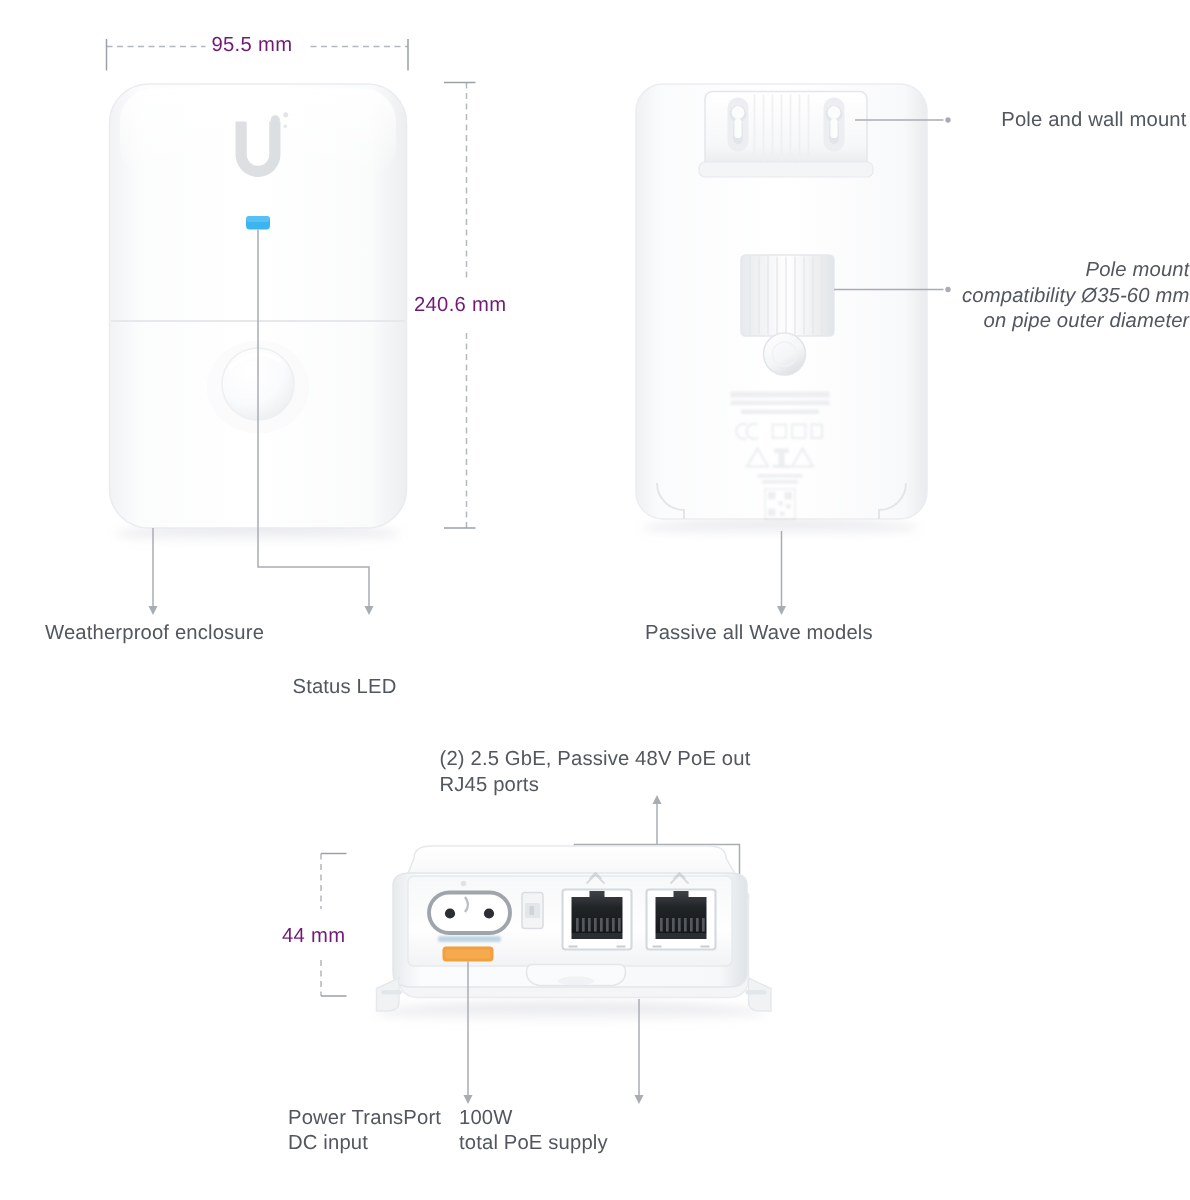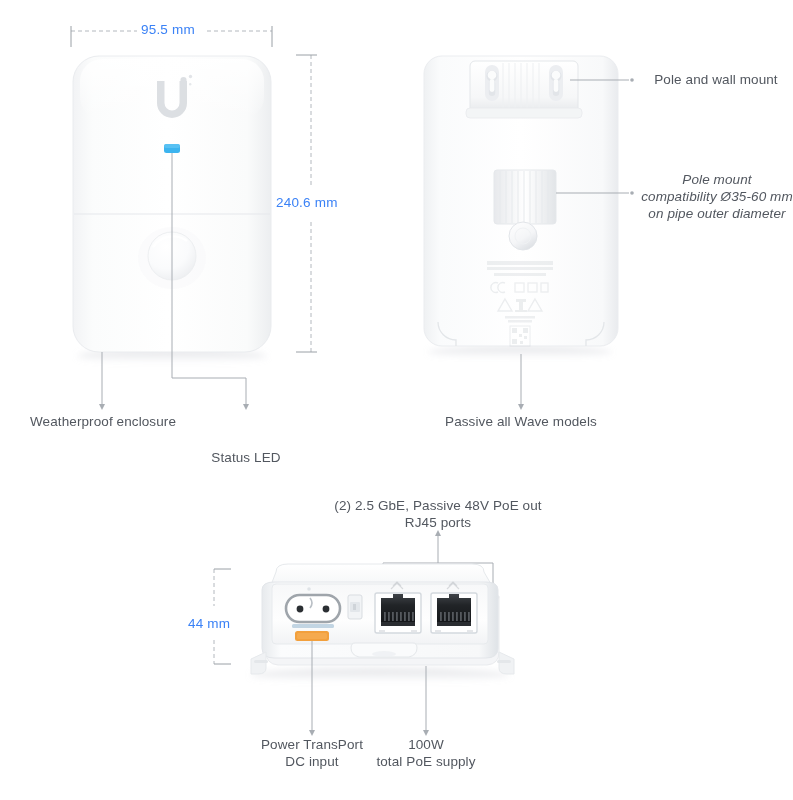--- a/index.html
+++ b/index.html
@@ -33,27 +33,27 @@
   }
   .lbl {
     position: absolute;
     font-family: "Liberation Sans", sans-serif;
     font-size: 13.5px;
     line-height: 17px;
     color: #52575f;
     white-space: pre;
     letter-spacing: 0.1px;
   }
-  .lbl.center { text-align: center; }
-  .lbl.left { text-align: center; }
+  .lbl.center { }
+  .lbl.left { text-align: right; }
   .dim {
     position: absolute;
     font-family: "Liberation Sans", sans-serif;
     font-size: 13.5px;
-    color: #3b82f6;
+    color: #701a75;
     letter-spacing: 0.2px;
     white-space: pre;
   }
 </style>
 </head>
 <body>
 
 <div class="stage">
 
   <svg class="diagram" viewBox="0 0 793 800">

